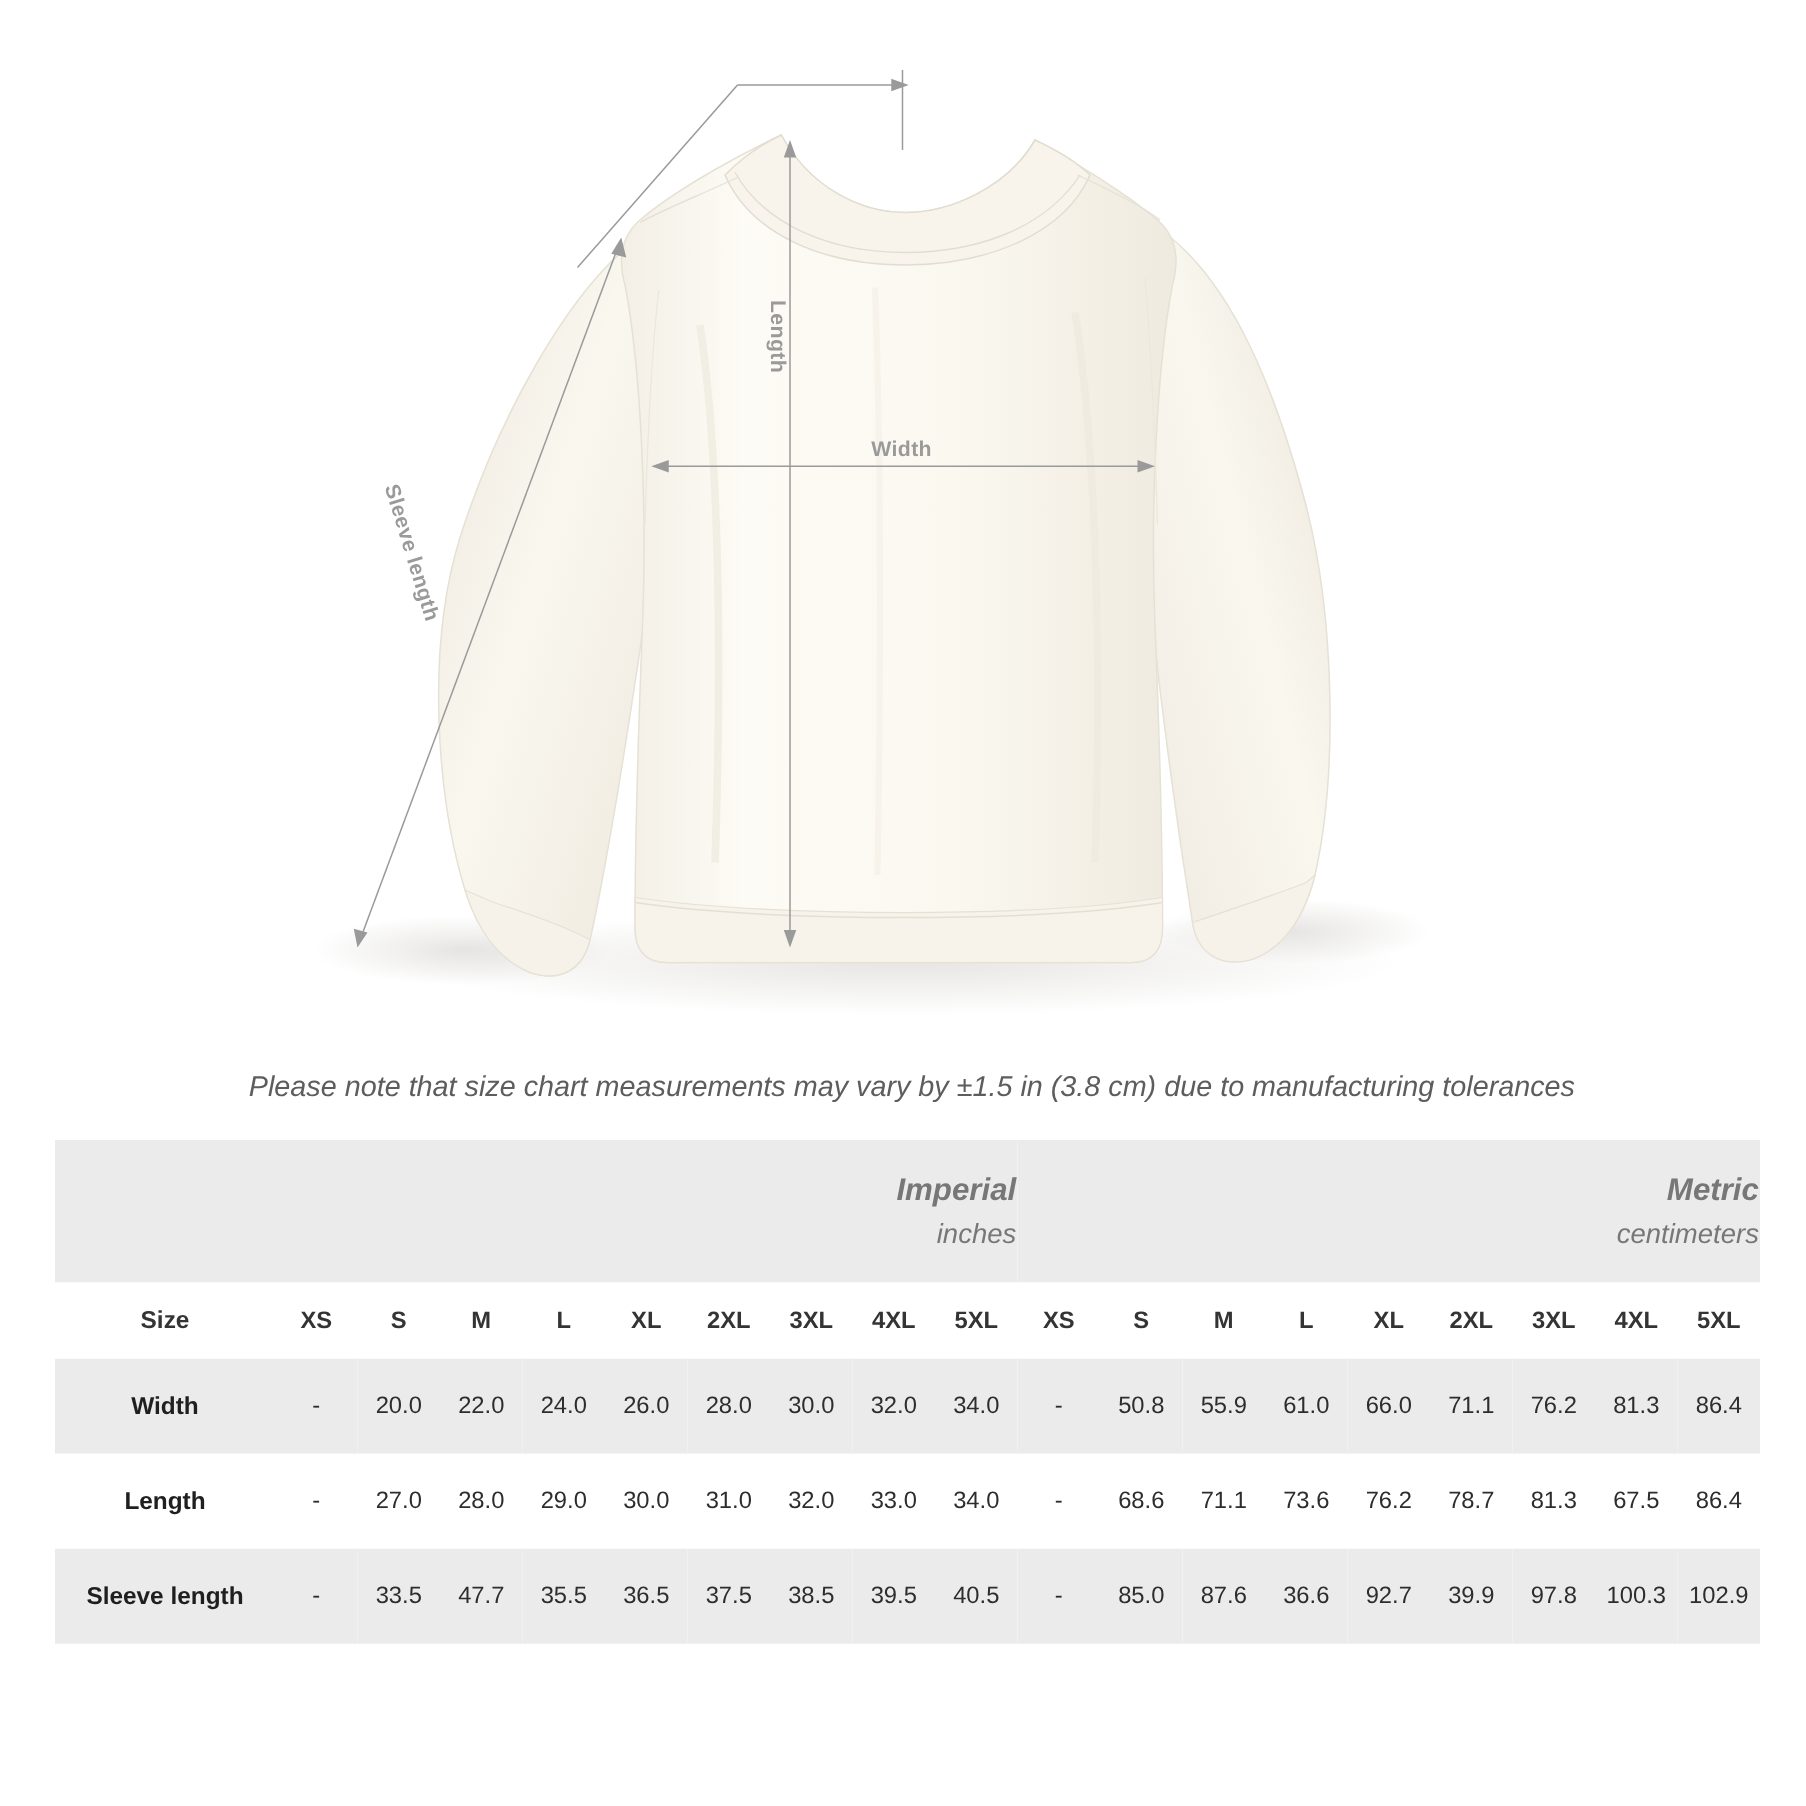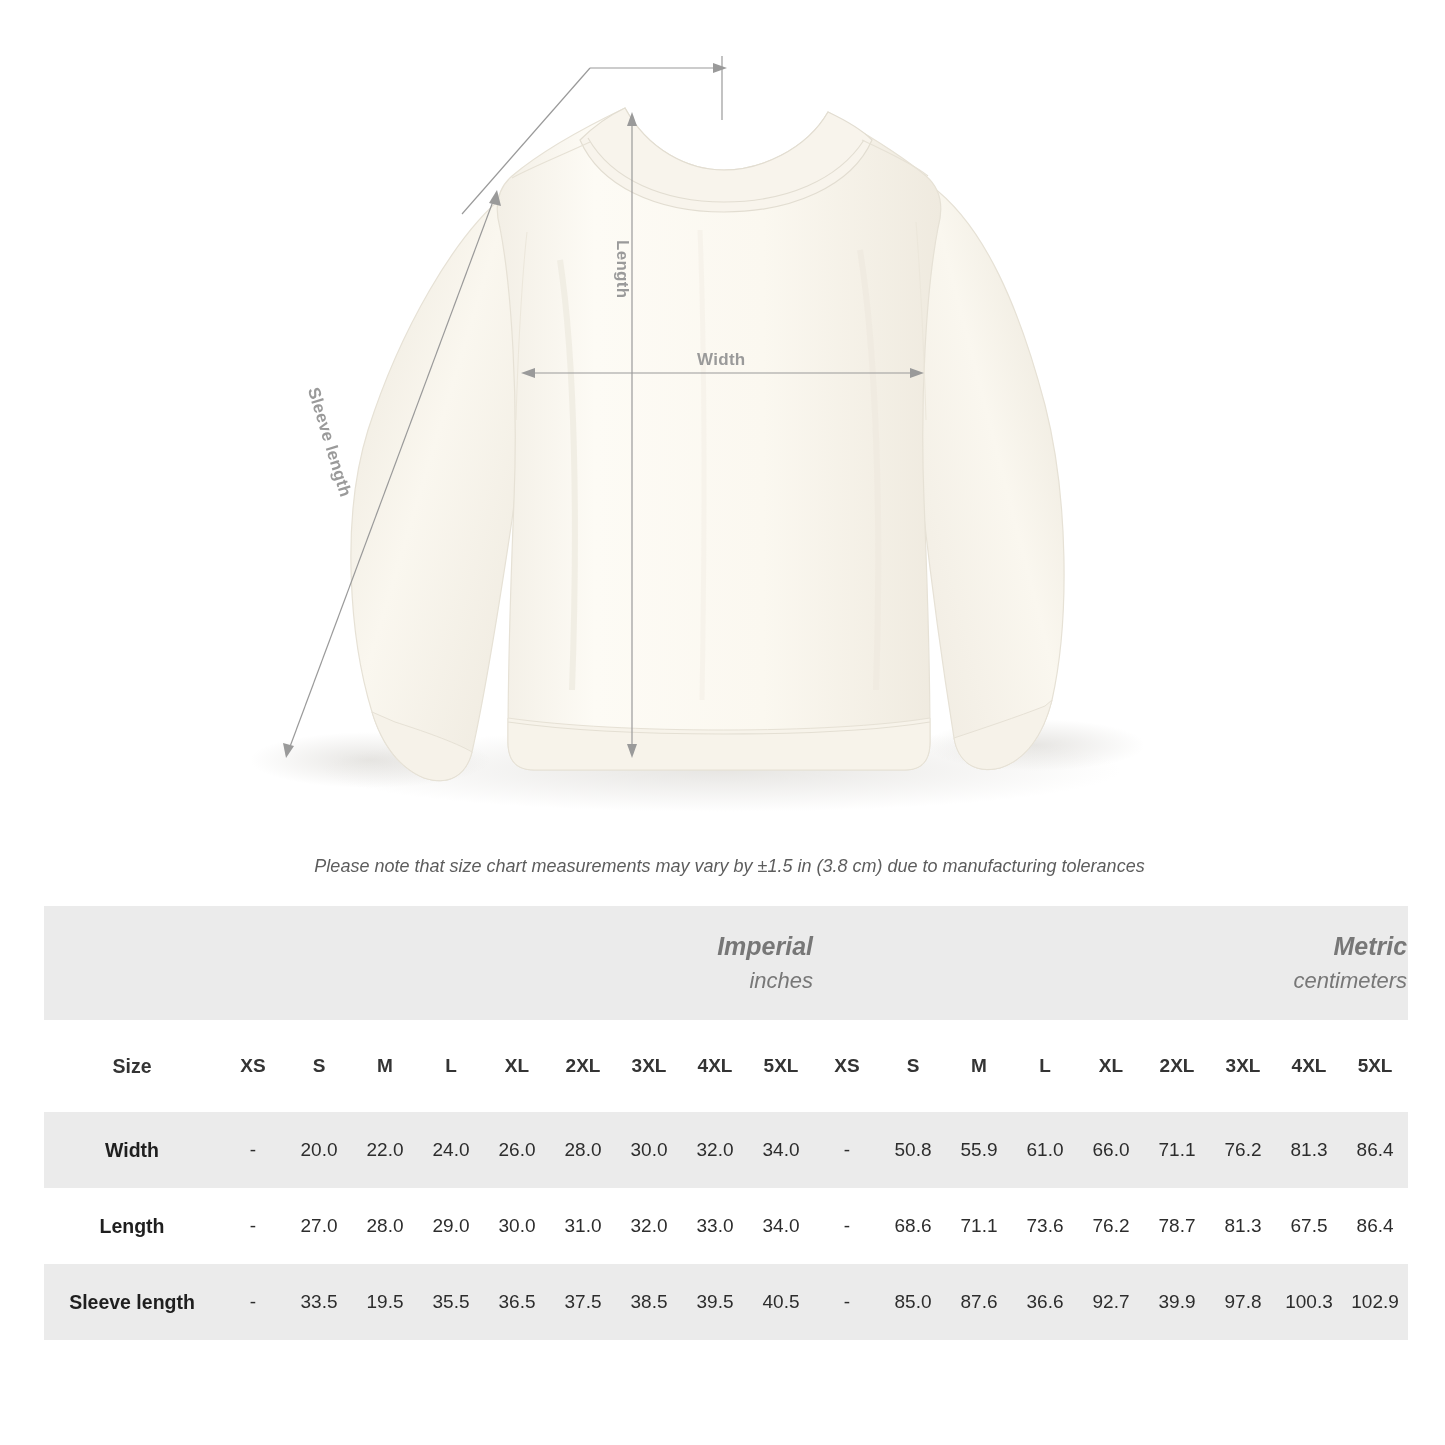--- a/index.html
+++ b/index.html
@@ -48,21 +48,21 @@
   
   #title-block { text-align: center; margin-top: 10px; }
   #chart-title {
     font-size: 30px;
     font-weight: bold;
     color: #1b1b1b;
     letter-spacing: .2px;
   }
   #chart-note {
     margin-top: 16px;
-    font-size: 18px;
+    font-size: 23px;
     font-style: italic;
     color: #5d5d5d;
     padding-left: 14px;
   }
 
   
   #table-wrap {
     margin: 29px 44px 0 44px;
     width: 1357px;
   }
@@ -83,21 +83,21 @@
     font-weight: bold;
     color: #777777;
   }
   .unit-sub {
     margin-top: 7px;
     font-size: 22px;
     font-style: italic;
     color: #777777;
   }
   #header-row td {
-    height: 92px;
+    height: 61px;
     text-align: center;
     vertical-align: middle;
     font-size: 19px;
     font-weight: bold;
     color: #343434;
   }
   #header-row td.rowhdr { font-size: 19.5px; }
   tbody tr td {
     height: 76px;
     text-align: center;
@@ -323,21 +323,21 @@
           <td>76.2</td>
           <td>78.7</td>
           <td>81.3</td>
           <td>67.5</td>
           <td>86.4</td>
         </tr>
         <tr class="band">
           <td class="rowhdr">Sleeve length</td>
           <td>-</td>
           <td>33.5</td>
-          <td>19.5</td>
+          <td>47.7</td>
           <td>35.5</td>
           <td>36.5</td>
           <td>37.5</td>
           <td>38.5</td>
           <td>39.5</td>
           <td>40.5</td>
           <td>-</td>
           <td>85.0</td>
           <td>87.6</td>
           <td>36.6</td>

